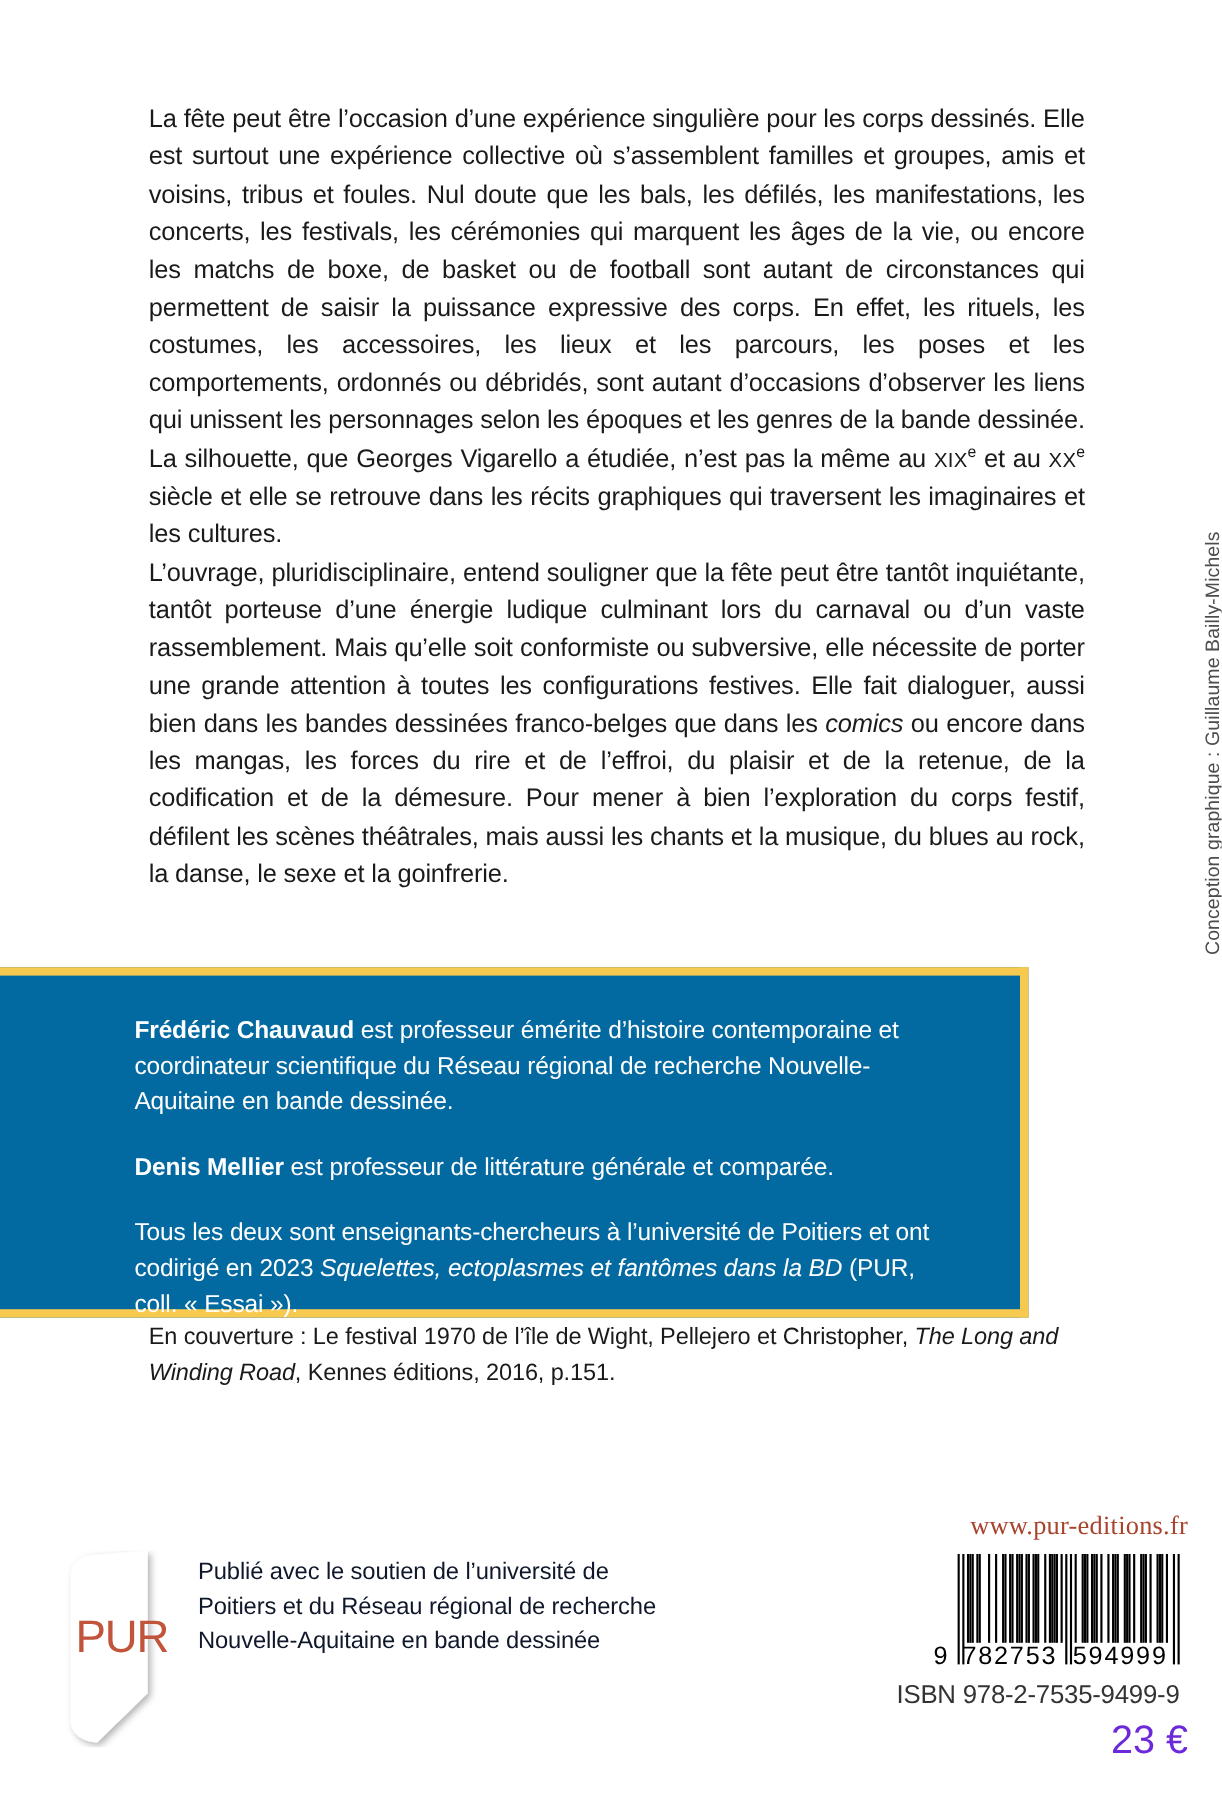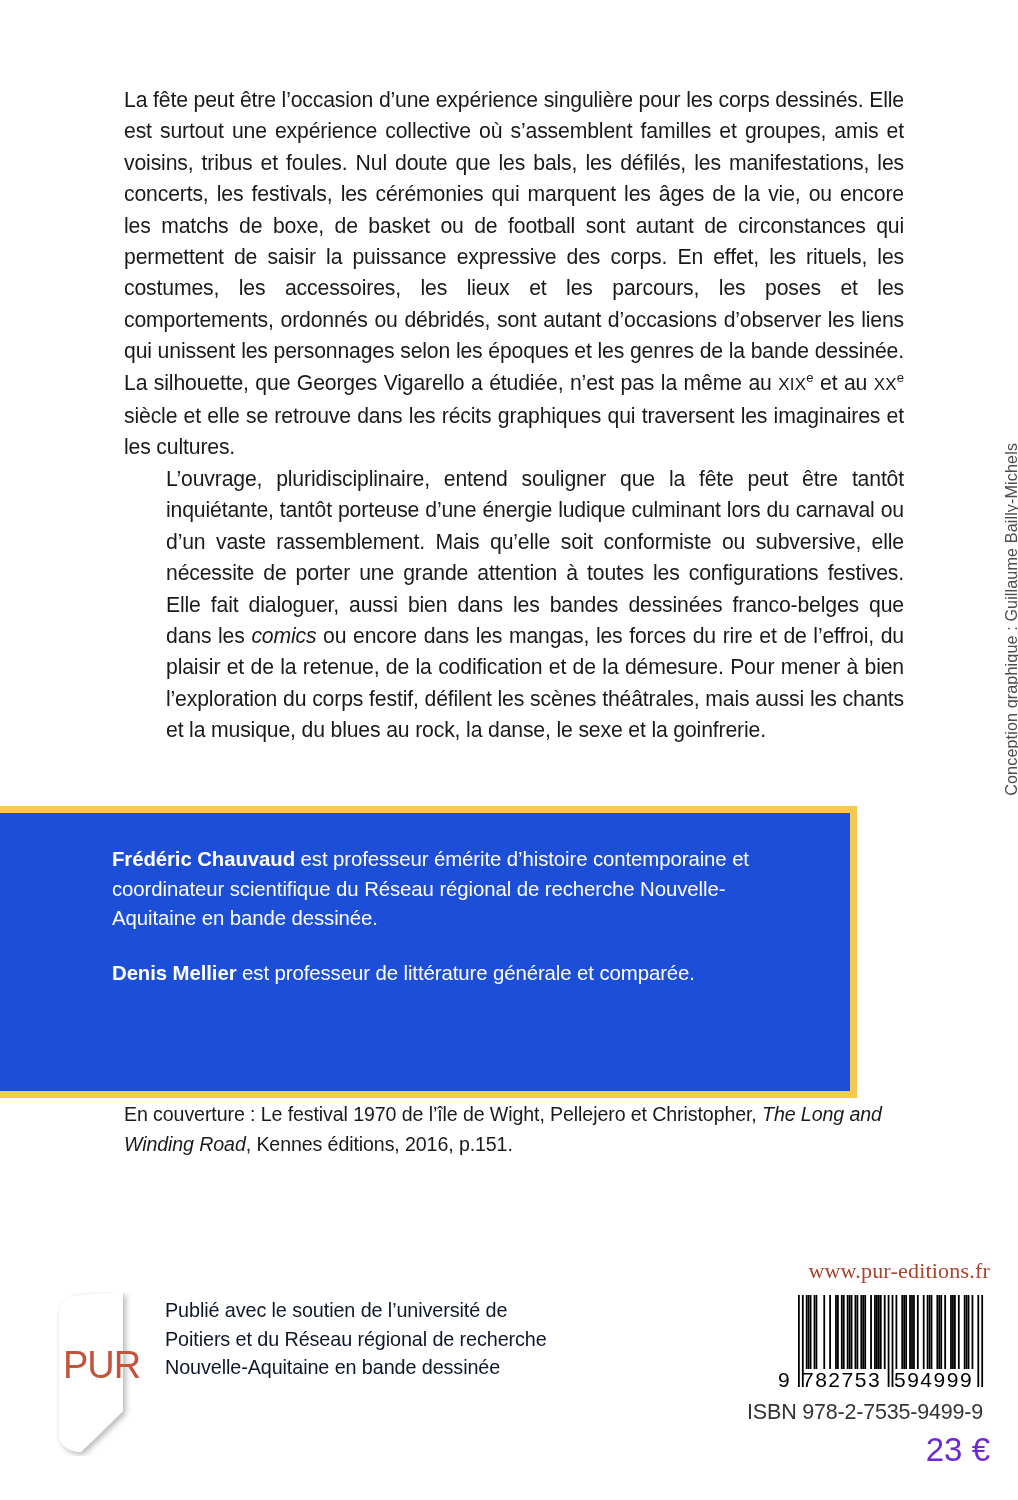--- a/index.html
+++ b/index.html
@@ -26,21 +26,20 @@
     font-size: 21.2px;
     line-height: 31.4px;
     text-align: justify;
     letter-spacing: -0.15px;
   }
   #blurb p {
     margin: 0;
   }
   #blurb p + p {
     margin-top: 0px;
-    margin-left: 42px;
   }
   .smallcaps {
     font-size: 0.80em;
     letter-spacing: 0.2px;
     margin-top: 48px;
   }
   .sup {
     font-size: 0.62em;
     vertical-align: super;
     line-height: 0;
@@ -61,21 +60,21 @@
   }
 
   
   #author-box {
     position: absolute;
     left: 0;
     top: 806px;
     width: 857px;
     height: 292px;
     box-sizing: border-box;
-    background: #1d4ed8;
+    background: #0369a1;
     border-top: 7px solid #F7C94F;
     border-bottom: 7px solid #F7C94F;
     border-right: 7px solid #F7C94F;
     border-left: 0;
   }
   #author-box-inner {
     position: absolute;
     left: 112px;
     top: 32px;
     width: 680px;
@@ -181,20 +180,21 @@
   <p><span>La fête peut être l’occasion d’une expérience singulière pour les corps dessinés. Elle est surtout une expérience collective où s’assemblent familles et groupes, amis et voisins, tribus et foules. Nul doute que les bals, les défilés, les manifestations, les concerts, les festivals, les cérémonies qui marquent les âges de la vie, ou encore les matchs de boxe, de basket ou de football sont autant de circonstances qui permettent de saisir la puissance expressive des corps. En effet, les rituels, les costumes, les accessoires, les lieux et les parcours, les poses et les comportements, ordonnés ou débridés, sont autant d’occasions d’observer les liens qui unissent les personnages selon les époques et les genres de la bande dessinée. La silhouette, que Georges Vigarello a étudiée, n’est pas la même au </span><span class="smallcaps">XIX</span><span class="sup">e</span><span> et au </span><span class="smallcaps">XX</span><span class="sup">e</span><span> siècle et elle se retrouve dans les récits graphiques qui traversent les imaginaires et les cultures.</span></p>
   <p><span>L’ouvrage, pluridisciplinaire, entend souligner que la fête peut être tantôt inquiétante, tantôt porteuse d’une énergie ludique culminant lors du carnaval ou d’un vaste rassemblement. Mais qu’elle soit conformiste ou subversive, elle nécessite de porter une grande attention à toutes les configurations festives. Elle fait dialoguer, aussi bien dans les bandes dessinées franco-belges que dans les </span><span class="ital">comics</span><span> ou encore dans les mangas, les forces du rire et de l’effroi, du plaisir et de la retenue, de la codification et de la démesure. Pour mener à bien l’exploration du corps festif, défilent les scènes théâtrales, mais aussi les chants et la musique, du blues au rock, la danse, le sexe et la goinfrerie.</span></p>
 </div>
 
 <div id="vertical-credit">Conception graphique : Guillaume Bailly-Michels</div>
 
 <div id="author-box">
   <div id="author-box-inner">
     <p><b>Frédéric Chauvaud</b><span> est professeur émérite d’histoire contemporaine et coordinateur scientifique du Réseau régional de recherche Nouvelle-Aquitaine en bande dessinée.</span></p>
     <p><b>Denis Mellier</b><span> est professeur de littérature générale et comparée.</span></p>
+    <p><span>Tous les deux sont enseignants-chercheurs à l’université de Poitiers et ont codirigé en 2023 </span><span class="ital">Squelettes, ectoplasmes et fantômes dans la BD</span><span> (PUR, coll. « Essai »).</span></p>
   </div>
 </div>
 
 <div id="cover-credit"><span>En couverture : Le festival 1970 de l’île de Wight, Pellejero et Christopher, </span><span class="ital">The Long and Winding Road</span><span>, Kennes éditions, 2016, p.151.</span></div>
 
 <div id="publisher-block">
   <div id="pur-logo">
     <svg width="78" height="164" viewBox="0 0 78 164" xmlns="http://www.w3.org/2000/svg">
       <defs>
         <filter id="purshadow" x="-40%" y="-20%" width="200%" height="160%">

